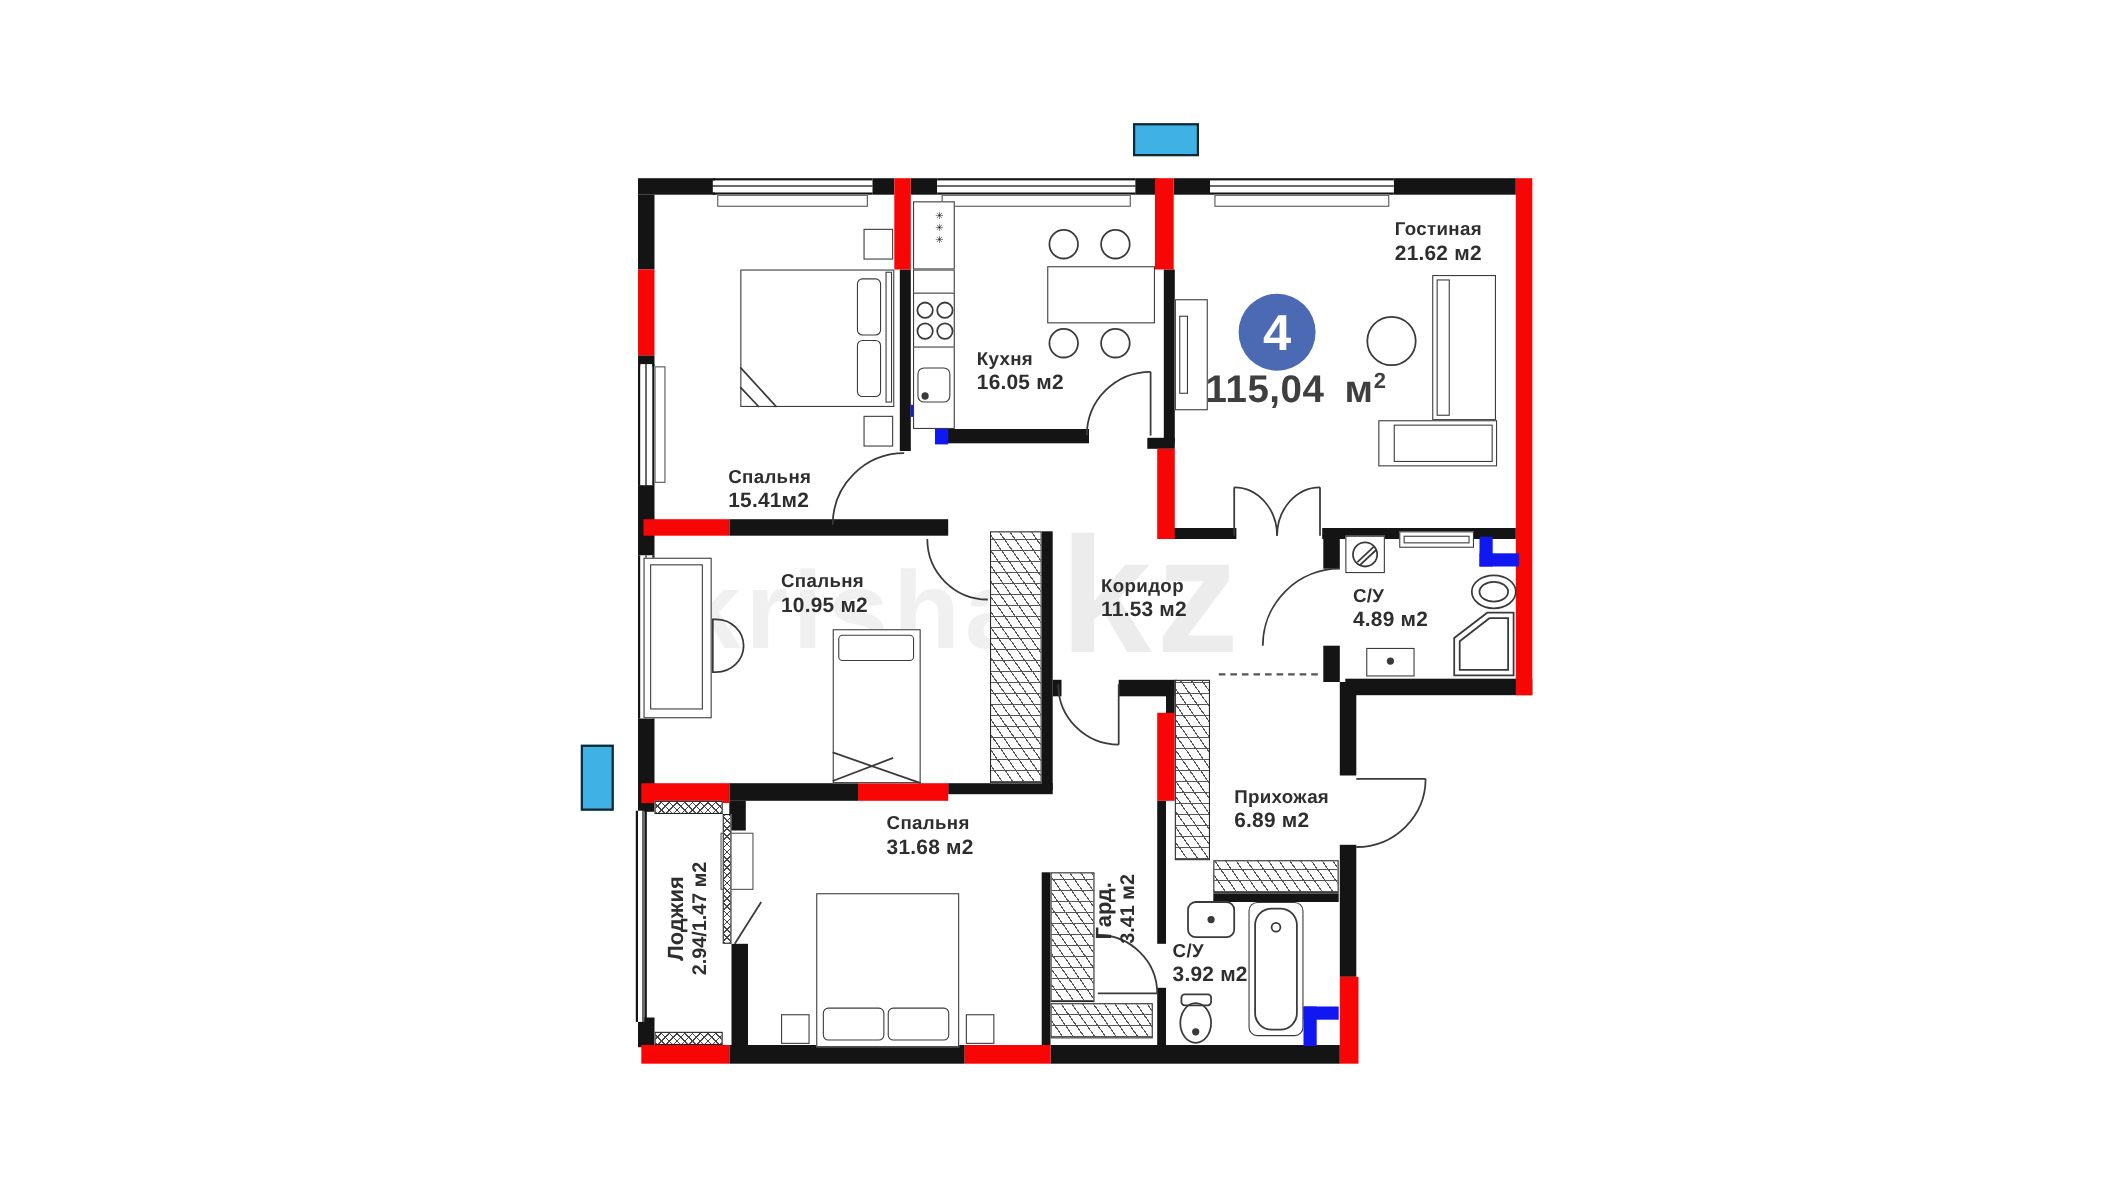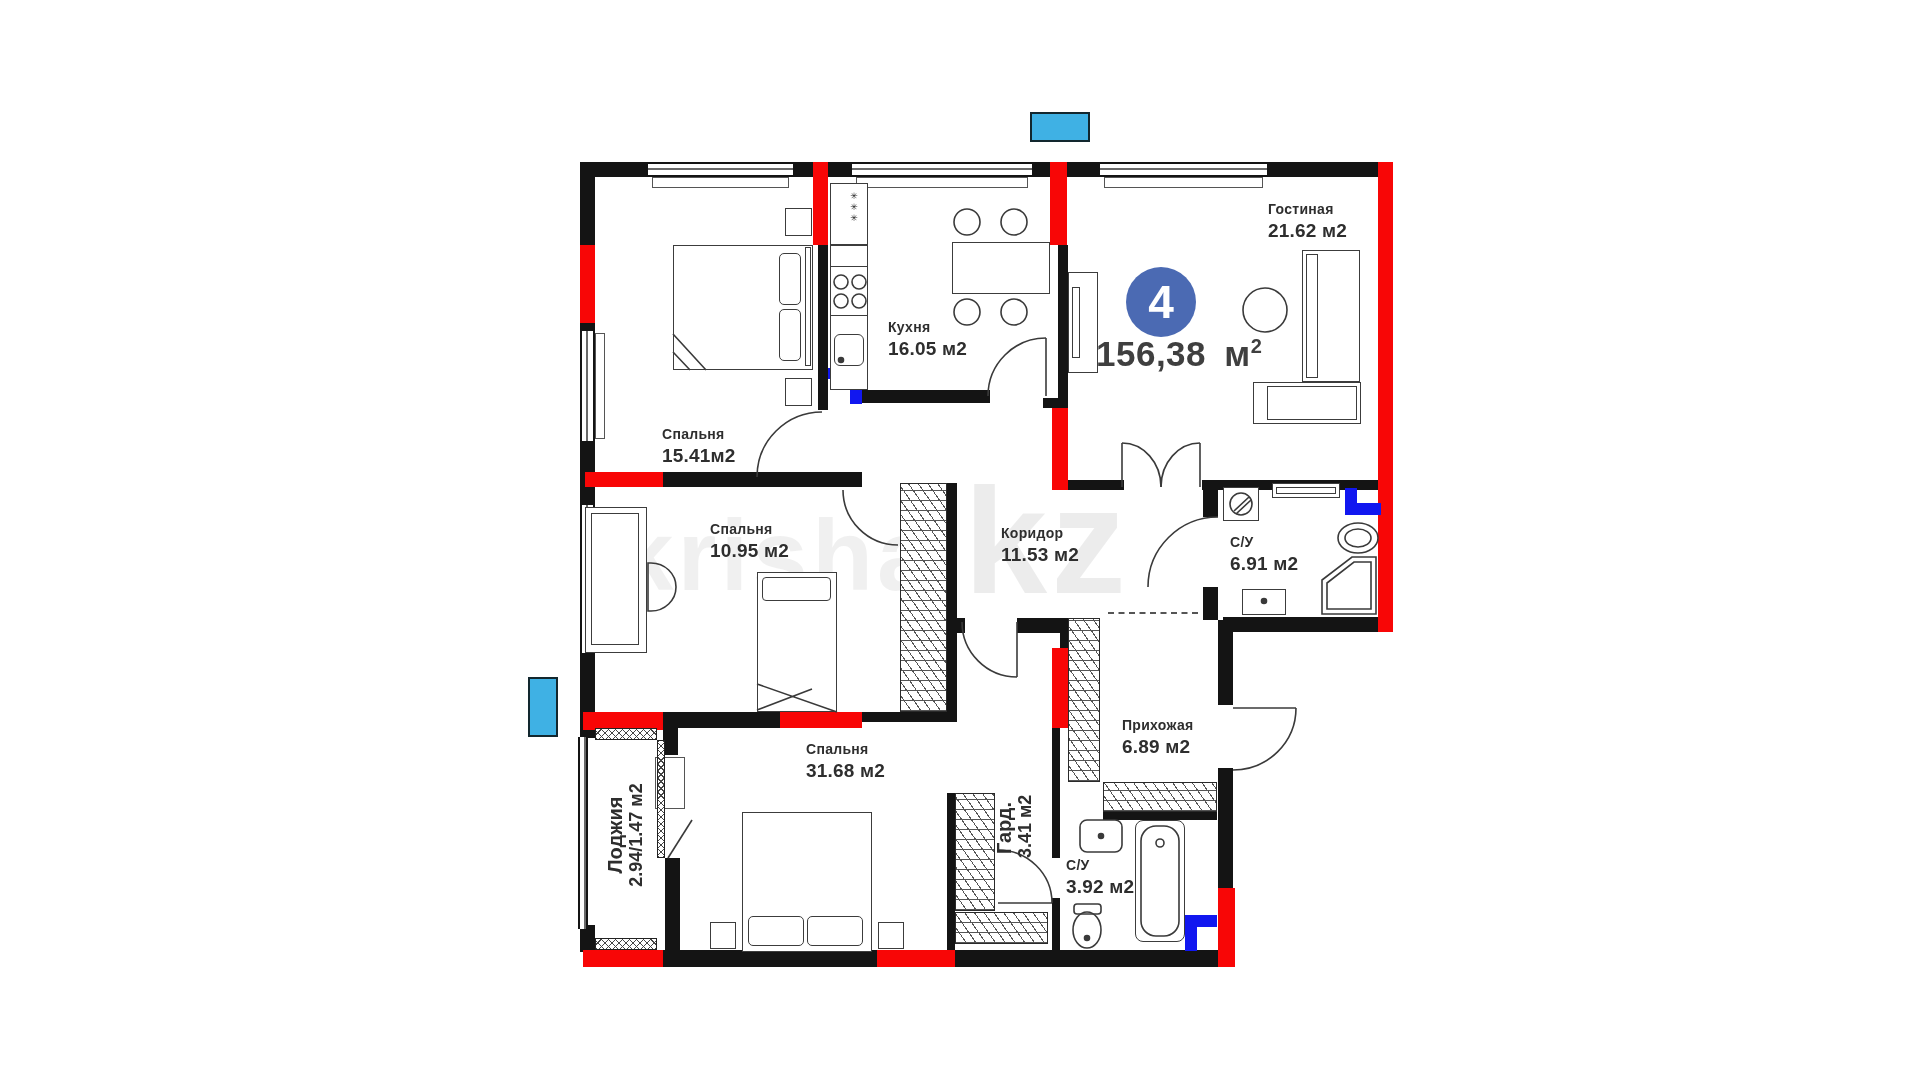--- a/index.html
+++ b/index.html
@@ -20,21 +20,21 @@
         background:linear-gradient(to right,#fff 0 4px,#6a6a6a 4px 6px,#fff 6px);}
   .sill{position:absolute;border:1px solid #555;background:#fff;box-sizing:border-box;}
   .hx{position:absolute;background-color:#fff;border:1px solid #222;box-sizing:border-box;
       background-image:repeating-linear-gradient(45deg,#444 0 1px,transparent 1px 5px),
                        repeating-linear-gradient(-45deg,#444 0 1px,transparent 1px 5px);}
   .hd{position:absolute;background-color:#fff;border:1.4px solid #2a2a2a;box-sizing:border-box;
       background-image:repeating-linear-gradient(0deg,#555 0 1px,transparent 1px 10px),
                        repeating-linear-gradient(55deg,#555 0 1px,transparent 1px 8px);}
   .dash{position:absolute;border-top:2px dashed #555;}
   .lbl{position:absolute;color:var(--label);font-weight:700;line-height:22px;white-space:nowrap;}
-  .lbl .nm{font-size:14px;display:block;letter-spacing:.3px;}
+  .lbl .nm{font-size:17px;display:block;letter-spacing:.3px;}
   .lbl .ar{font-size:19px;display:block;letter-spacing:.2px;}
   .lblV{position:absolute;color:var(--label);font-weight:700;line-height:21px;text-align:center;
         transform:rotate(-90deg);white-space:nowrap;}
   .lblV .nm{font-size:20px;display:block;}
   .lblV .ar{font-size:18px;display:block;}
   .badge{position:absolute;left:1126px;top:267px;width:70px;height:70px;border-radius:50%;
          background:var(--badge-bg);color:#fff;font-weight:700;font-size:46px;
          display:flex;align-items:center;justify-content:center;}
   .total{position:absolute;left:1096px;top:334px;color:#3f3f3f;font-weight:700;font-size:35px;letter-spacing:.5px;}
   .total sup{font-size:20px;}
@@ -245,21 +245,21 @@
   <div class="lbl" style="left:806px;top:738px;">
     <span class="nm">Спальня</span>
     <span class="ar">31.68 м2</span>
   </div>
   <div class="lbl" style="left:1001px;top:522px;">
     <span class="nm">Коридор</span>
     <span class="ar">11.53 м2</span>
   </div>
   <div class="lbl" style="left:1230px;top:531px;">
     <span class="nm">С/У</span>
-    <span class="ar">6.91 м2</span>
+    <span class="ar">4.89 м2</span>
   </div>
   <div class="lbl" style="left:1122px;top:714px;">
     <span class="nm">Прихожая</span>
     <span class="ar">6.89 м2</span>
   </div>
   <div class="lbl" style="left:1066px;top:854px;">
     <span class="nm">С/У</span>
     <span class="ar">3.92 м2</span>
   </div>
   <div class="lblV" style="left:986px;top:806px;width:60px;height:44px;">
@@ -268,17 +268,17 @@
   </div>
   <div class="lblV" style="left:553px;top:812px;width:150px;height:46px;">
     <span class="nm">Лоджия</span>
     <span class="ar">2.94/1.47 м2</span>
   </div>
 
   <div class="badge">
     <span>4</span>
   </div>
   <div class="total">
-    <span>156,38</span>
+    <span>115,04</span>
     <span style="margin-left:8px;">м</span><sup>2</sup>
   </div>
 
 </div>
 
 </body></html>

